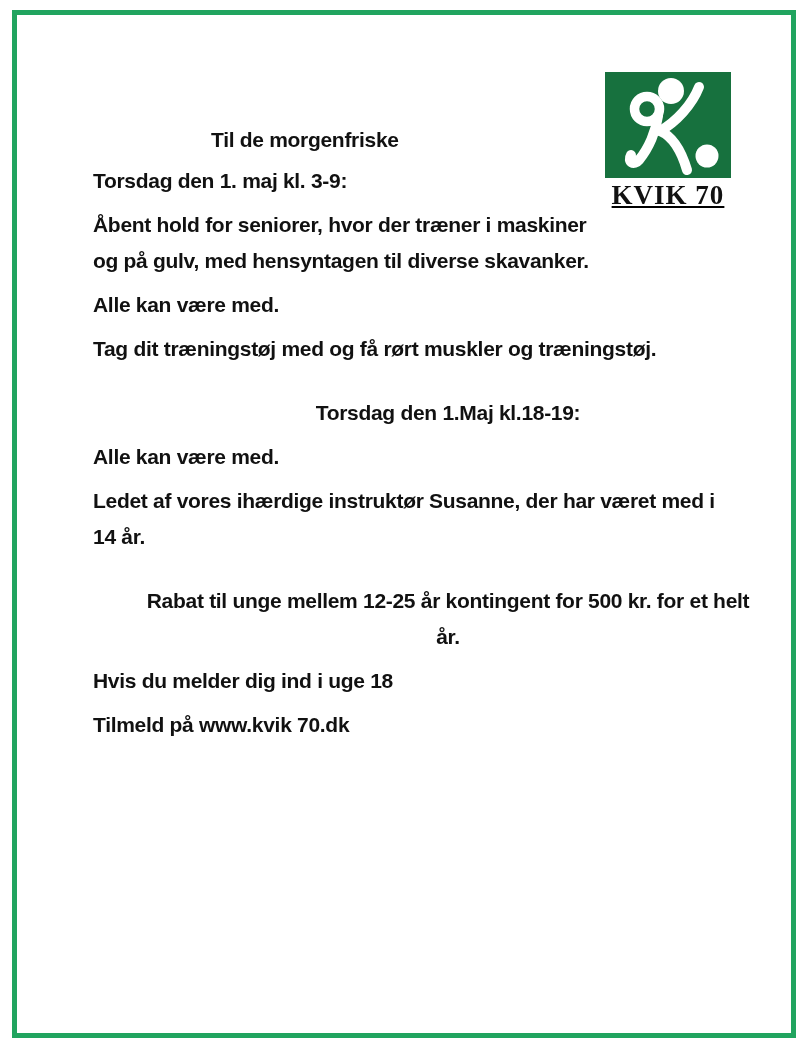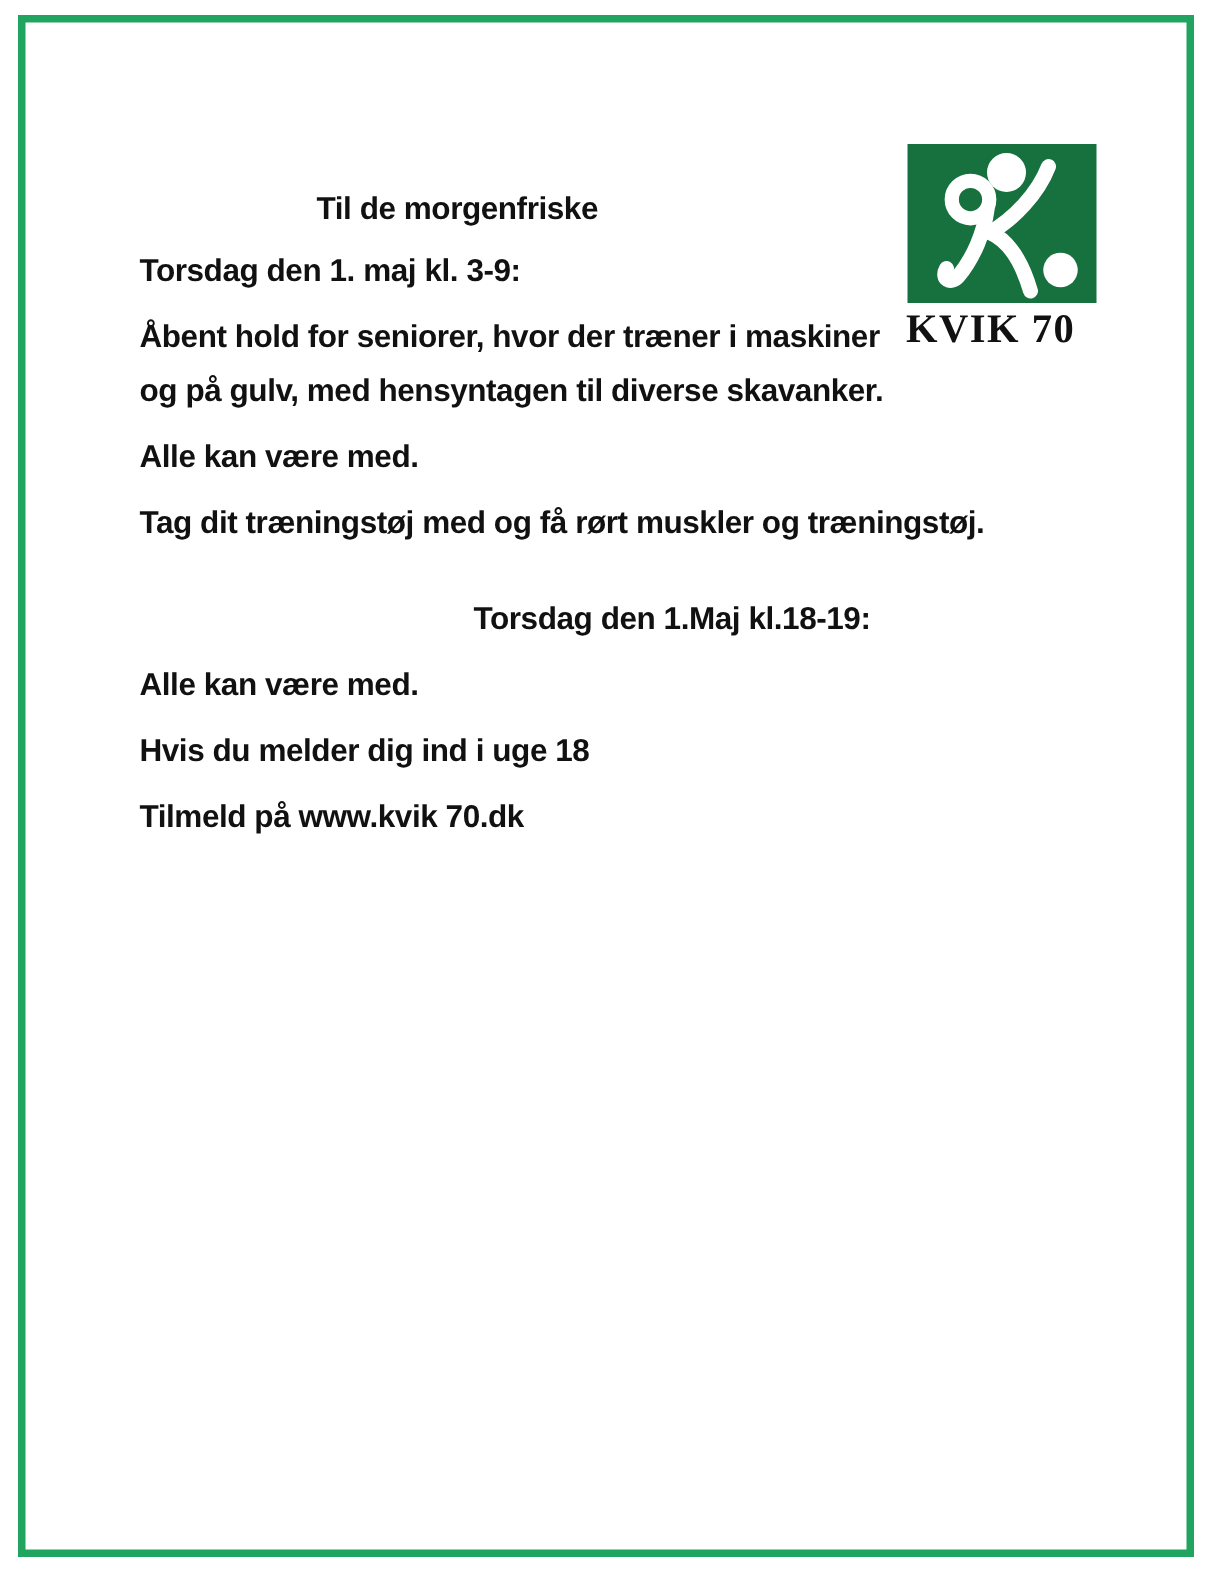--- a/index.html
+++ b/index.html
@@ -16,22 +16,24 @@
     overflow: hidden;
   }
   .page-border {
     position: absolute;
     left: 12px; top: 10px;
     width: 784px; height: 1028px;
     border: 5px solid var(--border-green);
   }
   .logo {
     position: absolute;
-    left: 604px; top: 96px;
+    left: 604px; top: 72px;
     width: 128px;
+    text-align: center;
+    text-decoration: underline;
   }
   .logo svg { display: block; }
   .logo-text {
     font-family: "Liberation Serif", serif;
     font-weight: bold;
     font-size: 27px;
     letter-spacing: 1px;
     color: var(--text-black);
     margin-top: 1px;
     white-space: nowrap;
@@ -83,16 +85,20 @@
   <div class="para title-line">Til de morgenfriske</div>
 
   <div class="para">Torsdag den 1. maj kl. 3-9:</div>
   <div class="para">Åbent hold for seniorer, hvor der træner i maskiner
 og på gulv, med hensyntagen til diverse skavanker.</div>
   <div class="para">Alle kan være med.</div>
   <div class="para">Tag dit træningstøj med og få rørt muskler og træningstøj.</div>
 
   <div class="para gap-before">Torsdag den 1.Maj kl.18-19:</div>
   <div class="para">Alle kan være med.</div>
+  <div class="para">Ledet af vores ihærdige instruktør Susanne, der har været med i
+14 år.</div>
 
+  <div class="para gap-before">Rabat til unge mellem 12-25 år kontingent for 500 kr. for et helt
+år.</div>
   <div class="para">Hvis du melder dig ind i uge 18</div>
   <div class="para">Tilmeld på www.kvik 70.dk</div>
 </div>
 
 </body></html>

